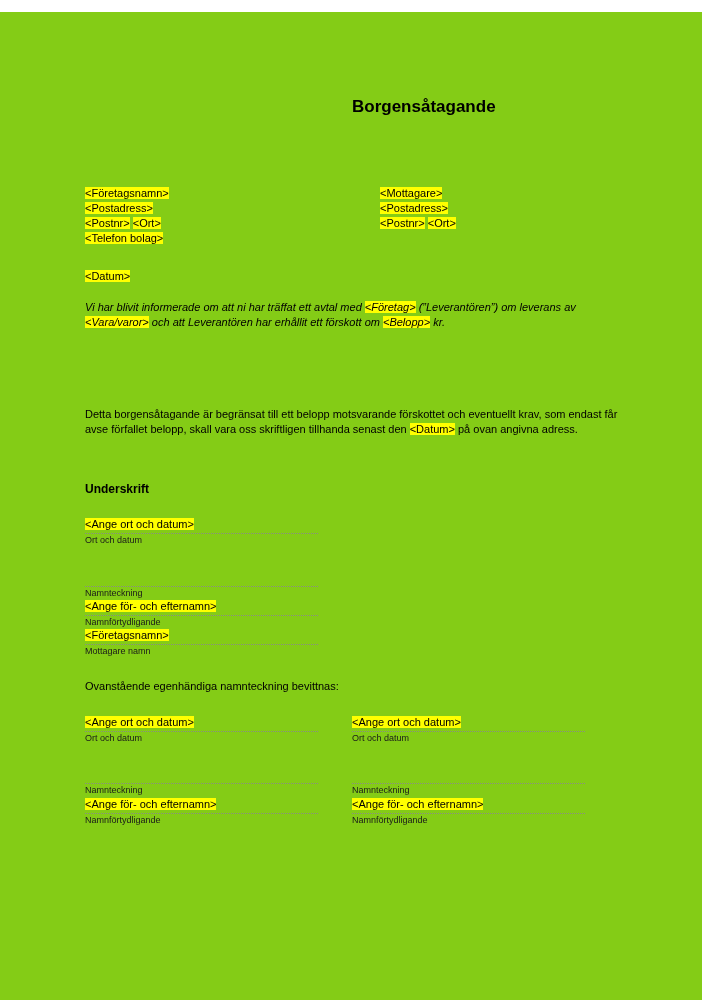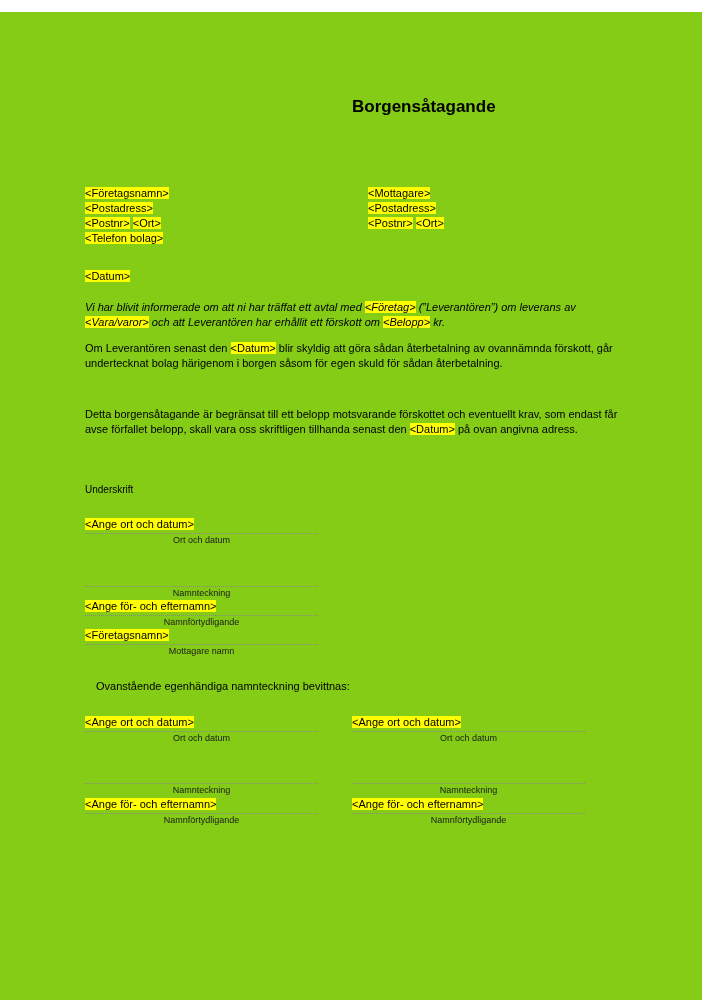--- a/index.html
+++ b/index.html
@@ -29,21 +29,21 @@
     margin: 0;
     font-size: 17px;
     line-height: 19px;
     font-weight: bold;
   }
   .addr {
     position: absolute;
     top: 174px;
   }
   .addr-sender { left: 85px; }
-  .addr-recipient { left: 368px; }
+  .addr-recipient { left: 380px; }
   .addr-line { height: 15px; white-space: pre; }
   .date-line {
     position: absolute;
     left: 85px;
     top: 257px;
     white-space: pre;
   }
   .para {
     position: absolute;
     left: 85px;
@@ -52,46 +52,45 @@
   }
   .p1 { top: 288px; font-style: italic; }
   .p2 { top: 329px; }
   .p3 { top: 395px; }
   .p4 { top: 427px; }
   .section-heading {
     position: absolute;
     left: 85px;
     top: 469px;
     margin: 0;
-    font-size: 10px;
+    font-size: 12px;
     line-height: 17px;
-    font-weight: normal;
+    font-weight: bold;
   }
   .witness-intro {
     position: absolute;
-    left: 96px;
+    left: 85px;
     top: 667px;
     margin: 0;
   }
   .field {
     position: absolute;
     width: 233px;
   }
   .field-value {
     height: 16px;
     border-bottom: 1px dotted #8a8a8a;
     white-space: pre;
     overflow: visible;
   }
   .field-label {
     font-size: 9px;
     line-height: 11px;
     padding-top: 1px;
     color: #1a1a1a;
-    text-align: center;
   }
   .col-left  { left: 85px; }
   .col-right { left: 352px; }
   .sig-f1 { top: 505px; }
   .sig-f2 { top: 558px; }
   .sig-f3 { top: 587px; }
   .sig-f4 { top: 616px; }
   .wit-f1 { top: 703px; }
   .wit-f2 { top: 755px; }
   .wit-f3 { top: 785px; }
@@ -121,21 +120,20 @@
 
   <div class="addr addr-recipient">
     <div class="addr-line"><span class="hl">&lt;Mottagare&gt;</span></div>
     <div class="addr-line"><span class="hl">&lt;Postadress&gt;</span></div>
     <div class="addr-line"><span class="hl">&lt;Postnr&gt;</span><span> </span><span class="hl">&lt;Ort&gt;</span></div>
   </div>
 
   <div class="date-line"><span class="hl">&lt;Datum&gt;</span></div>
 
   <p class="para p1"><span>Vi har blivit informerade om att ni har träffat ett avtal med </span><span class="hl">&lt;Företag&gt;</span><span> (”Leverantören”) om leverans av </span><span class="hl">&lt;Vara/varor&gt;</span><span> och att Leverantören har erhållit ett förskott om </span><span class="hl">&lt;Belopp&gt;</span><span> kr.</span></p>
-  <p class="para p2"><span>Om Leverantören senast den </span><span class="hl">&lt;Datum&gt;</span><span> blir skyldig att göra sådan återbetalning av ovannämnda förskott, går undertecknat bolag härigenom i borgen såsom för egen skuld för sådan återbetalning.</span></p>
   <p class="para p3"><span>Detta borgensåtagande är begränsat till ett belopp motsvarande förskottet och eventuellt krav, som endast får avse förfallet belopp, skall vara oss skriftligen tillhanda senast den </span><span class="hl">&lt;Datum&gt;</span><span> på ovan angivna adress.</span></p>
 
   <h2 class="section-heading">Underskrift</h2>
 
   <div class="field col-left sig-f1">
     <div class="field-value"><span class="hl">&lt;Ange ort och datum&gt;</span></div>
     <div class="field-label">Ort och datum</div>
   </div>
 
   <div class="field col-left sig-f2">

